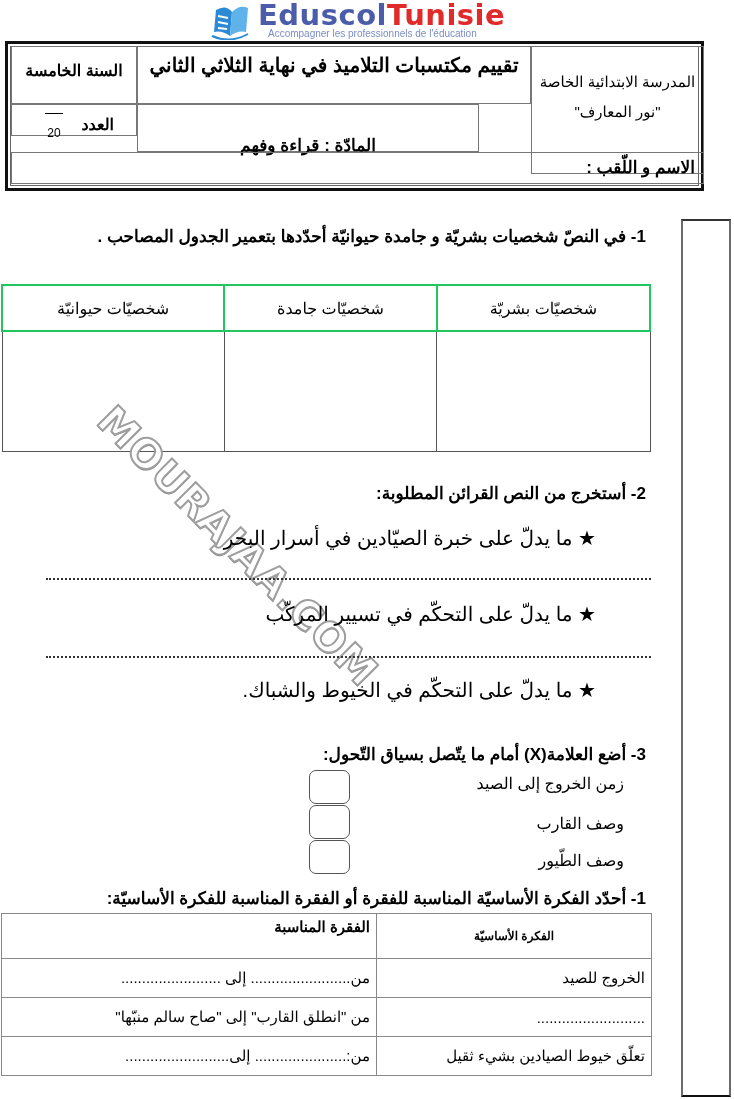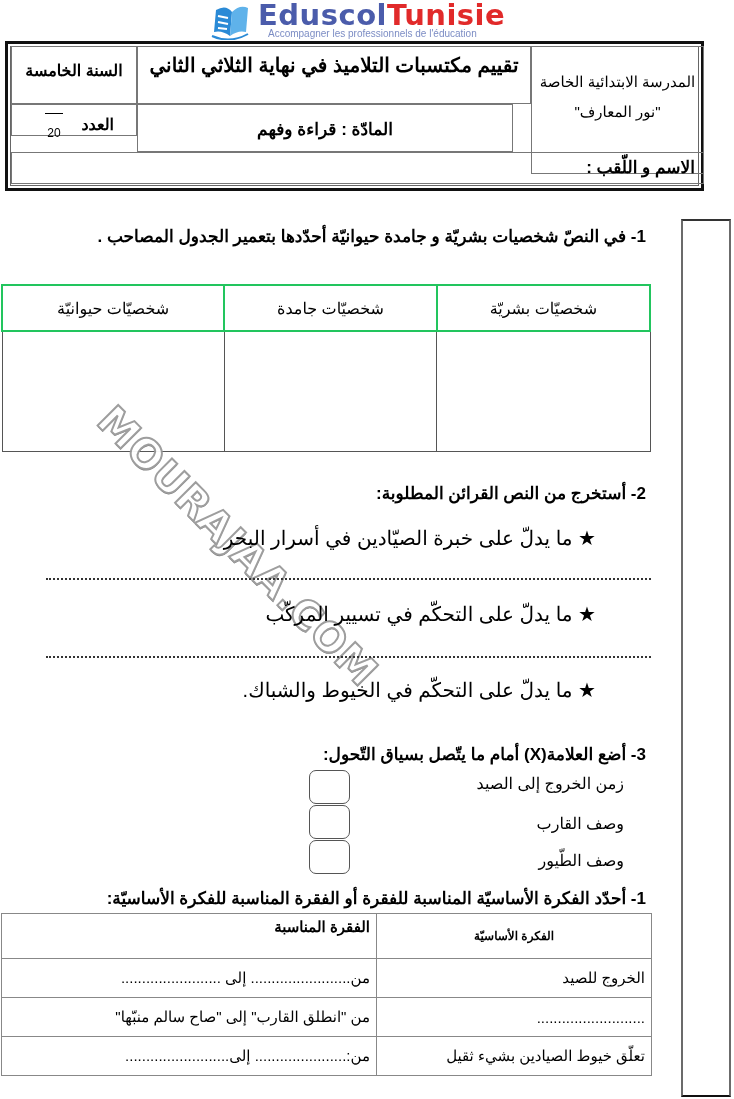--- a/index.html
+++ b/index.html
@@ -14,21 +14,21 @@
   .logo-tag { position:absolute; left:60px; top:28px; font-size:10px; color:#5a6fb5; white-space:nowrap; opacity:0.8; }
 
   
   .hdr { left:5px; top:41px; width:699px; height:150px; border:3px solid #111; box-sizing:border-box; }
   .hdr-inner { position:absolute; left:2px; top:2px; right:2px; bottom:2px; border:1px solid #666; }
   .cell { position:absolute; border:1px solid #777; box-sizing:border-box; direction:rtl; }
   .c-year { left:3px; top:2px; width:126px; height:58px; font-weight:bold; font-size:16px; text-align:center; padding-top:14px; }
   .c-title { left:129px; top:2px; width:394px; height:58px; font-weight:bold; font-size:20px; text-align:center; padding-top:6px; }
   .c-school { left:523px; top:2px; width:173px; height:128px; font-size:15px; text-align:center; padding-top:20px; line-height:30px; }
   .c-grade { left:3px; top:60px; width:126px; height:32px; }
-  .c-subject { left:129px; top:60px; width:376px; height:48px; font-weight:bold; font-size:17px; text-align:center; padding-top:14px; }
+  .c-subject { left:129px; top:60px; width:342px; height:48px; font-weight:bold; font-size:17px; text-align:center; padding-top:30px; }
   .c-name { left:3px; top:108px; width:693px; height:32px; font-weight:bold; font-size:17px; text-align:right; padding:4px 8px 0 14px; }
   .grade-label { position:absolute; right:22px; top:10px; font-weight:bold; font-size:16px; }
   .grade-frac { position:absolute; left:32px; top:8px; width:20px; text-align:center; font-family:Liberation Sans, sans-serif; font-size:12px; }
   .grade-line { border-top:1px solid #000; width:18px; margin:0 auto 2px auto; height:10px; }
 
   
   .margin-box { left:681px; top:219px; width:50px; height:878px; border:2px solid #6b6b6b; border-top:2px solid #333; border-bottom:2px solid #111; box-sizing:border-box; }
 
   .q { direction:rtl; font-weight:bold; font-size:17px; white-space:nowrap; }
   .q1 { right:88px; top:226px; }

